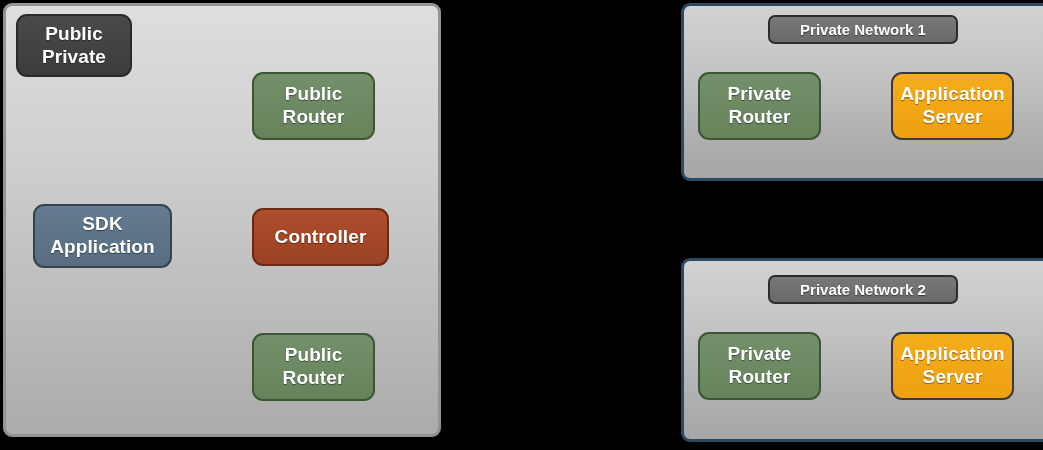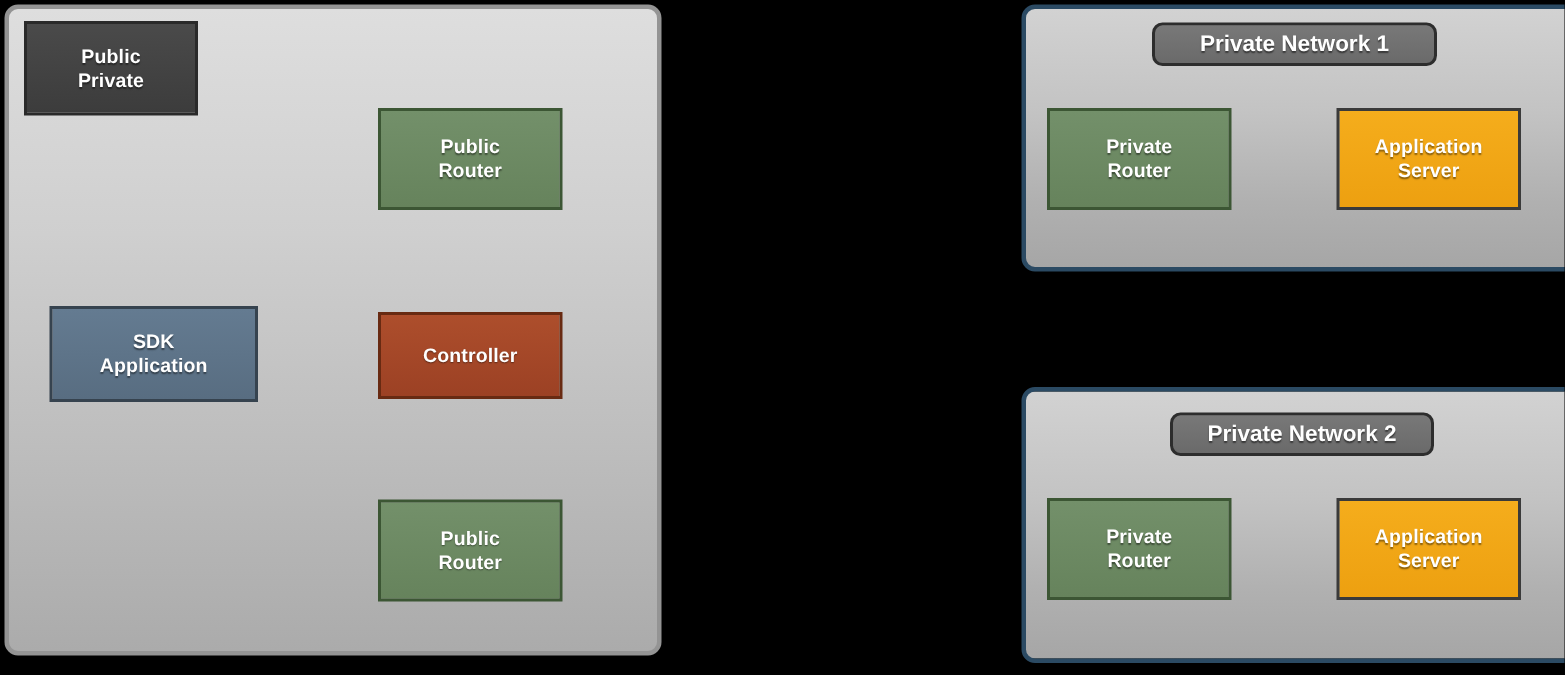--- a/index.html
+++ b/index.html
@@ -55,23 +55,23 @@
   
   .node {
     position: absolute;
     box-sizing: border-box;
     display: flex;
     align-items: center;
     justify-content: center;
     text-align: center;
     color: #ffffff;
     font-weight: bold;
-    font-size: 13px;
+    font-size: 19px;
     line-height: 1.2;
-    border-radius: 0;
+    border-radius: 11px;
     letter-spacing: 0.1px;
     text-shadow: 0 1px 1px rgba(0,0,0,0.45);
   }
 
   .node-dark {
     background: linear-gradient(to bottom, #4a4a4a 0%, #3c3c3c 100%);
     border: 2px solid #2a2a2a;
   }
   .node-green {
     background: linear-gradient(to bottom, #73906a 0%, #66835c 100%);
@@ -128,21 +128,21 @@
       </span>
     </div>
 
     <div class="node node-slate" style="left: 27px; top: 198px; width: 139px; height: 64px;">
       <span>
         <span>SDK</span><br>
         <span>Application</span>
       </span>
     </div>
 
-    <div class="node node-brown" style="left: 246px; top: 202px; width: 123px; height: 58px;">
+    <div class="node node-brown" style="left: 246px; top: 202px; width: 137px; height: 58px;">
       <span>Controller</span>
     </div>
 
     <div class="node node-green" style="left: 246px; top: 327px; width: 123px; height: 68px;">
       <span>
         <span>Public</span><br>
         <span>Router</span>
       </span>
     </div>
 
@@ -163,21 +163,21 @@
       <span>
         <span>Application</span><br>
         <span>Server</span>
       </span>
     </div>
 
   </div>
 
   <div class="panel panel-private panel-private-2">
 
-    <div class="net-badge" style="left: 84px; top: 14px; width: 176px; height: 29px; margin-left: 12px;">Private Network 2</div>
+    <div class="net-badge" style="left: 84px; top: 14px; width: 190px; height: 29px;">Private Network 2</div>
 
     <div class="node node-green" style="left: 14px; top: 71px; width: 123px; height: 68px;">
       <span>
         <span>Private</span><br>
         <span>Router</span>
       </span>
     </div>
 
     <div class="node node-orange" style="left: 207px; top: 71px; width: 123px; height: 68px;">
       <span>

